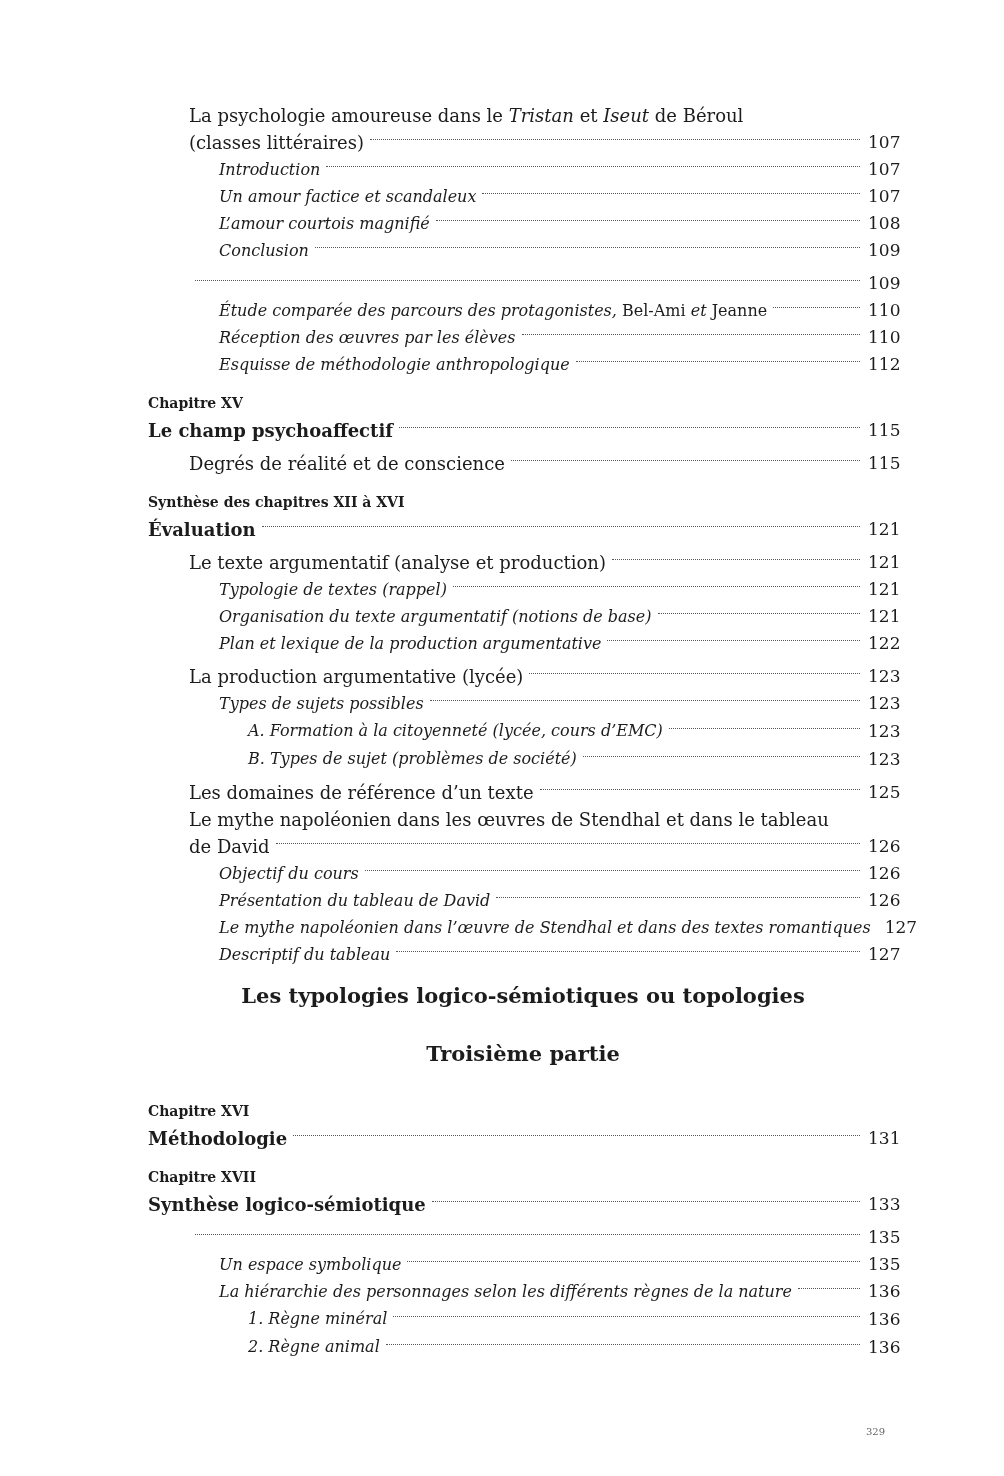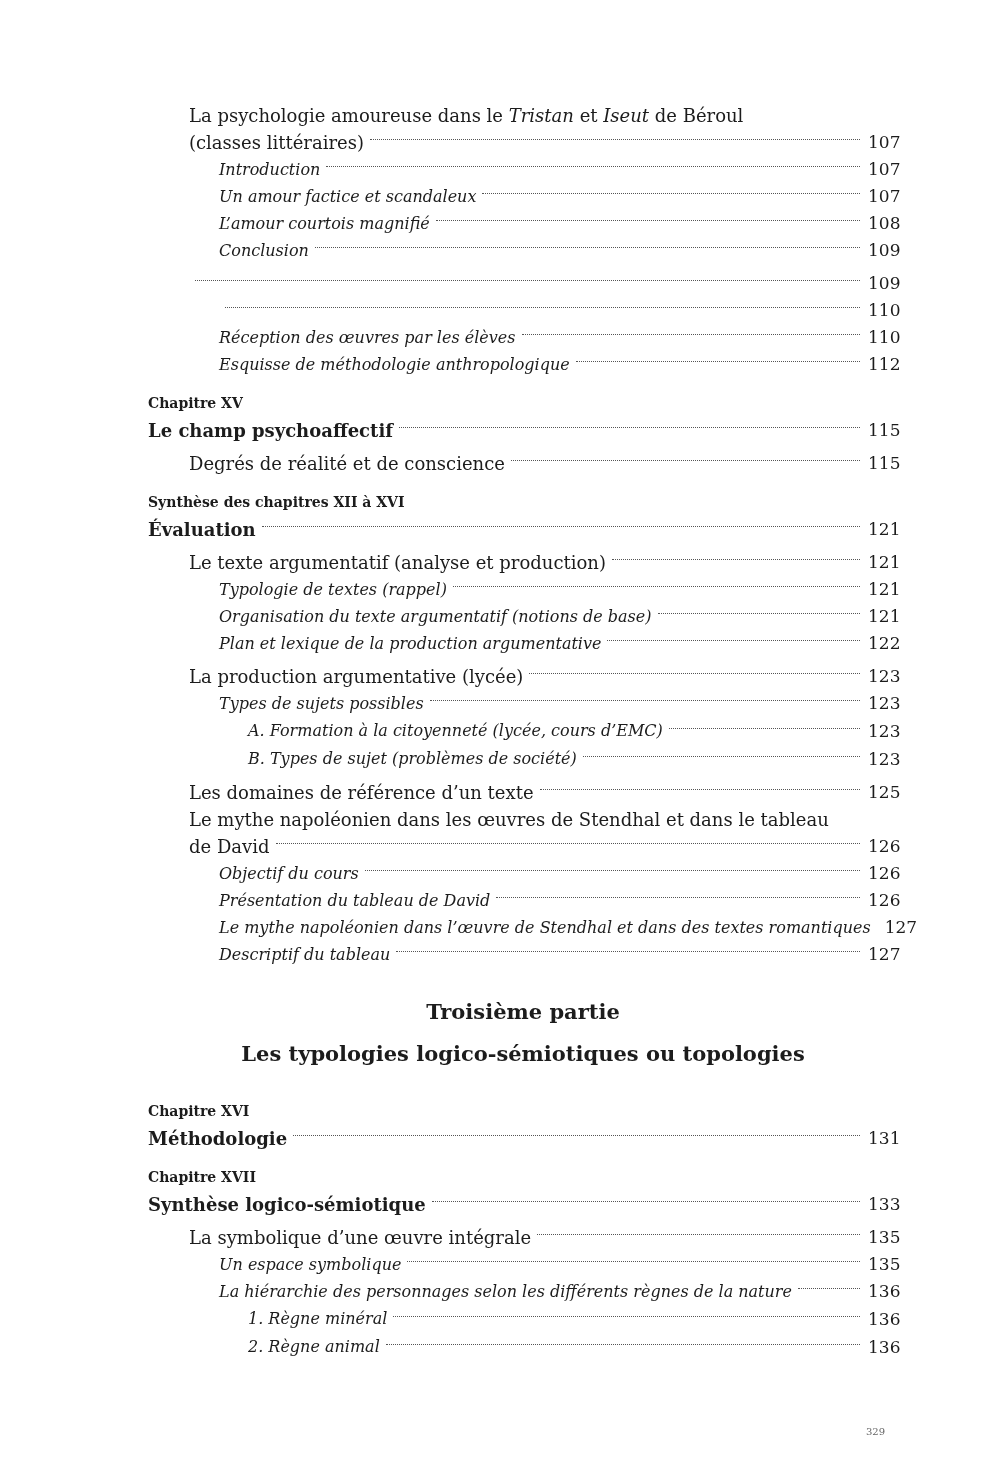--- a/index.html
+++ b/index.html
@@ -66,20 +66,21 @@
       <span class="pg">109</span>
     </div>
 
     <div class="gap-s"></div>
 
     <div class="entry l1">
       <span class="leader"></span>
       <span class="pg">109</span>
     </div>
     <div class="entry l2">
+      <span class="title"><span>Étude comparée des parcours des protagonistes, </span><span style="font-style:normal">Bel-Ami</span><span> et </span><span style="font-style:normal">Jeanne</span></span>
       <span class="leader"></span>
       <span class="pg">110</span>
     </div>
     <div class="entry l2">
       <span class="title">Réception des œuvres par les élèves</span>
       <span class="leader"></span>
       <span class="pg">110</span>
     </div>
     <div class="entry l2">
       <span class="title">Esquisse de méthodologie anthropologique</span>
@@ -178,42 +179,41 @@
       <span class="title">Le mythe napoléonien dans l’œuvre de Stendhal et dans des textes romantiques</span>
       <span class="leader"></span>
       <span class="pg">127</span>
     </div>
     <div class="entry l2">
       <span class="title">Descriptif du tableau</span>
       <span class="leader"></span>
       <span class="pg">127</span>
     </div>
 
+    <div class="part part-2">Les typologies logico-sémiotiques ou topologies</div>
     <div class="part part-1">Troisième partie</div>
-    <div class="part part-2">Les typologies logico-sémiotiques ou topologies</div>
     <div class="gap-part"></div>
 
     <div class="chap-label">Chapitre XVI</div>
     <div class="entry chap">
       <span class="title">Méthodologie</span>
       <span class="leader"></span>
       <span class="pg">131</span>
     </div>
 
     <div class="gap-m"></div>
 
     <div class="chap-label">Chapitre XVII</div>
     <div class="entry chap">
       <span class="title">Synthèse logico-sémiotique</span>
       <span class="leader"></span>
       <span class="pg">133</span>
     </div>
     <div class="gap-s"></div>
     <div class="entry l1">
-      <span class="title">La symbolique d’une œuvre intégrale</span>
       <span class="leader"></span>
       <span class="pg">135</span>
     </div>
     <div class="entry l2">
       <span class="title">Un espace symbolique</span>
       <span class="leader"></span>
       <span class="pg">135</span>
     </div>
     <div class="entry l2">
       <span class="title">La hiérarchie des personnages selon les différents règnes de la nature</span>

